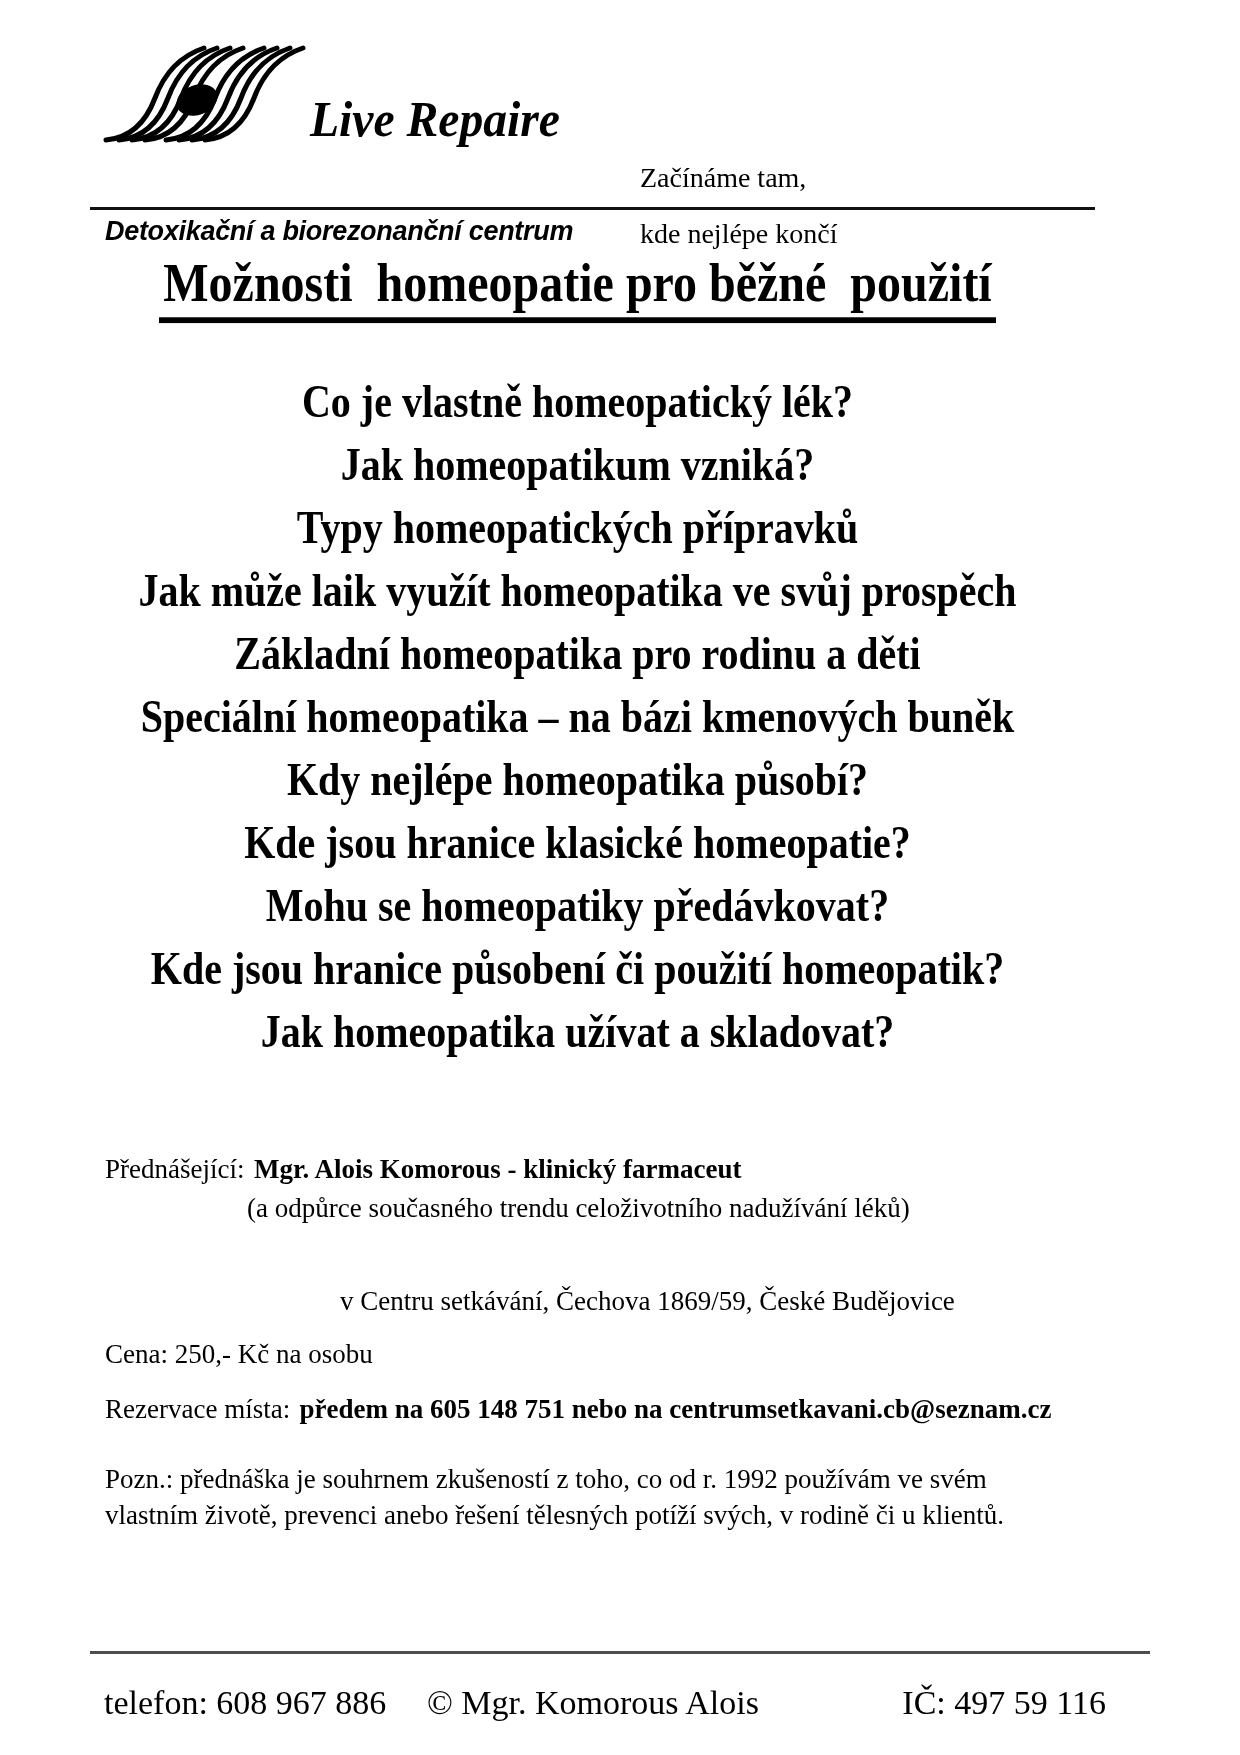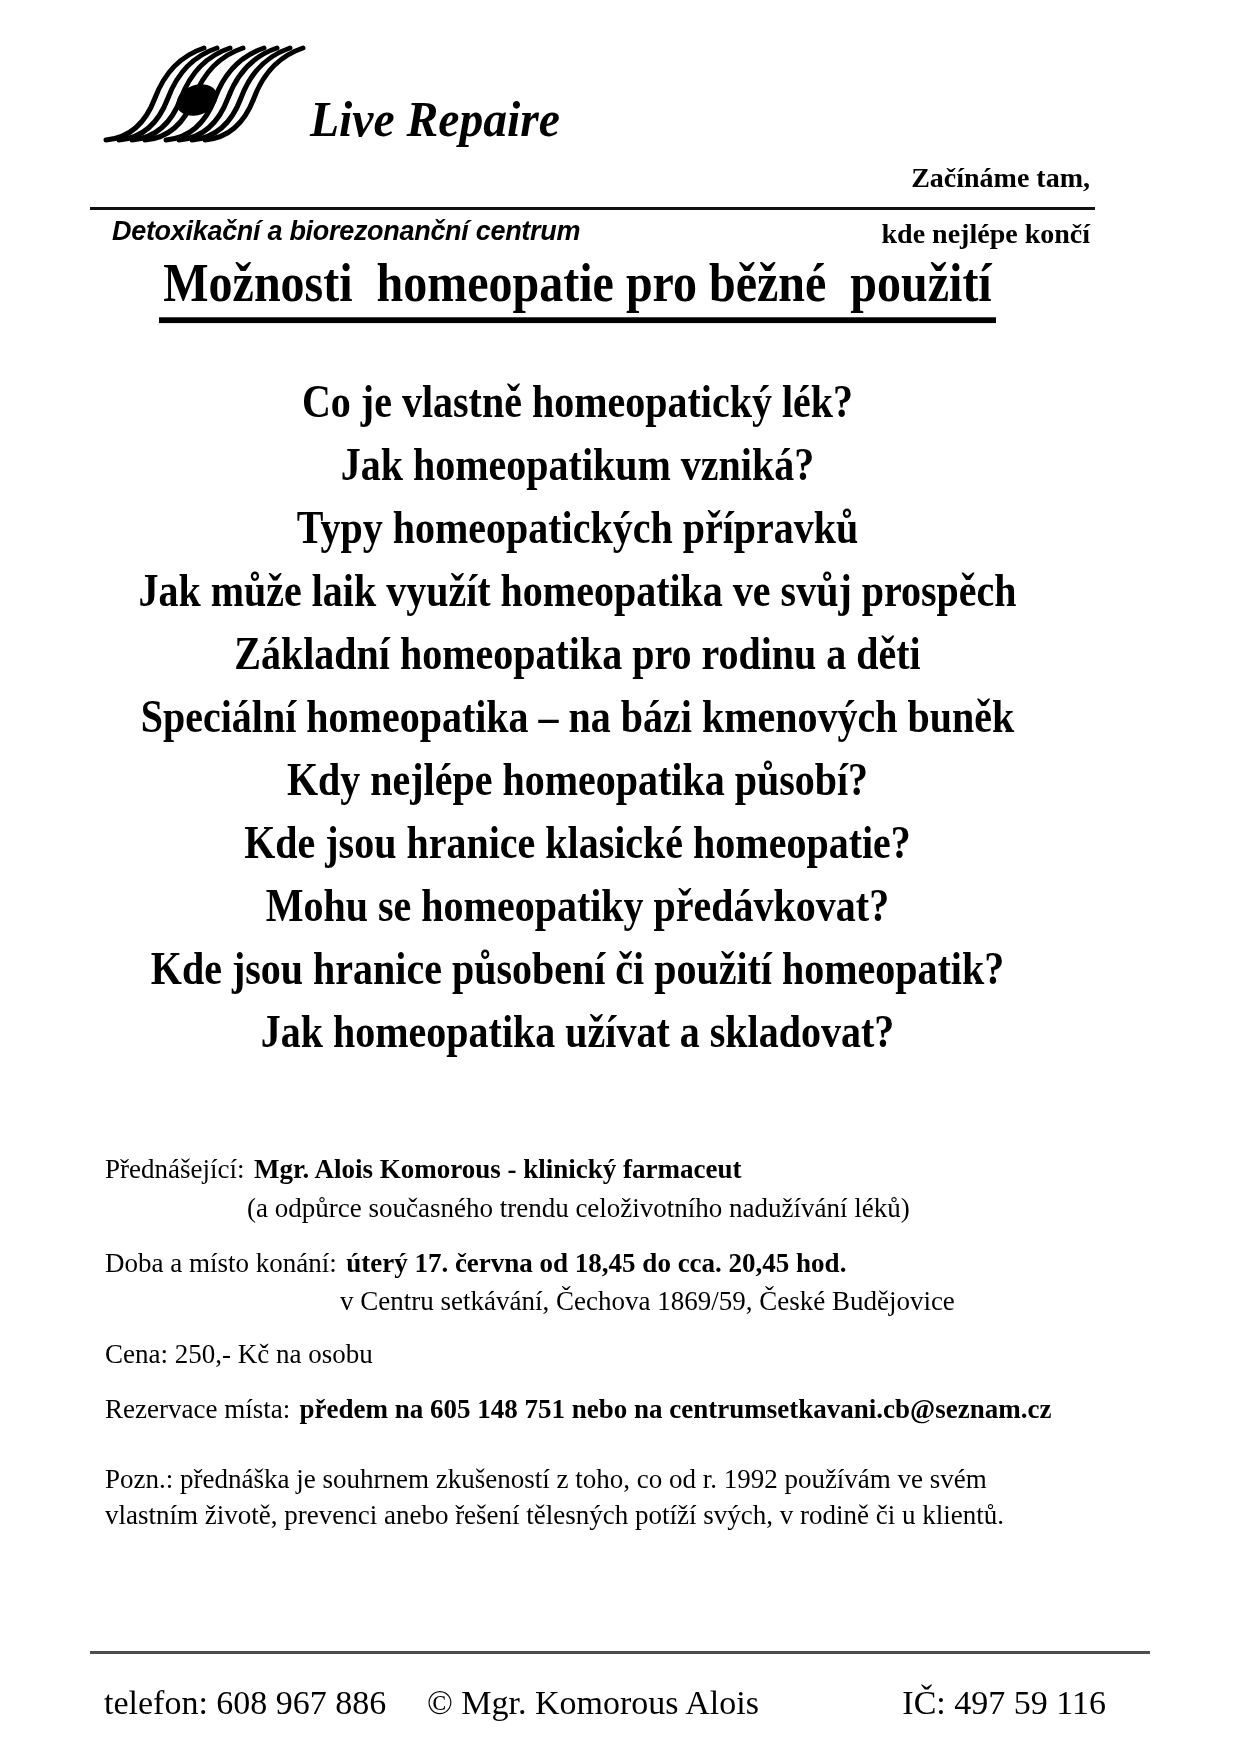--- a/index.html
+++ b/index.html
@@ -2,25 +2,25 @@
 <html><head>
 <meta charset="utf-8">
 <style>
   html,body{margin:0;padding:0;background:#ffffff;}
   .page{position:relative;width:1183px;height:1755px;background:#ffffff;overflow:hidden;
         font-family:"Liberation Serif","DejaVu Serif",serif;color:#000;}
   .abs{position:absolute;}
 
   
   .logo{left:100px;top:40px;}
-  .tagline{left:640px;width:450px;text-align:right;font-size:28px;line-height:32px;font-weight:bold;}
+  .tagline{left:640px;width:450px;text-align:left;font-size:28px;line-height:32px;}
   .tagline1{top:162px;}
   .tagline2{top:218px;}
   .header-rule{left:90px;top:207px;width:1005px;height:3px;background:#111;}
-  .subtitle{left:112px;top:216px;font-family:"Liberation Sans","DejaVu Sans",sans-serif;
+  .subtitle{left:105px;top:216px;font-family:"Liberation Sans","DejaVu Sans",sans-serif;
             font-weight:700;font-style:italic;font-size:27px;letter-spacing:-0.3px;}
 
   
   .title-wrap{left:90px;top:250px;width:975px;text-align:center;
               transform:scaleY(1.16);transform-origin:50% 0;}
   .title-text{display:inline-block;font-weight:700;font-size:48px;white-space:pre;
               border-bottom:5px solid #000;padding:0 4px 3px 4px;}
 
   
   .topics{left:90px;top:370px;width:975px;transform:scaleY(1.167);transform-origin:50% 0;}
@@ -90,23 +90,20 @@
     <div class="topic-line">Mohu se homeopatiky předávkovat?</div>
     <div class="topic-line">Kde jsou hranice působení či použití homeopatik?</div>
     <div class="topic-line">Jak homeopatika užívat a skladovat?</div>
   </div>
 
   <div class="abs dline l-lecturer">
     <span>Přednášející:</span><span class="b">Mgr. Alois Komorous - klinický farmaceut</span>
   </div>
   <div class="abs dline l-lecturer-note">(a odpůrce současného trendu celoživotního nadužívání léků)</div>
 
-  <div class="abs dline l-time">
-    <span>Doba a místo konání:</span><span class="b">úterý 17. června od 18,45 do cca. 20,45 hod.</span>
-  </div>
   <div class="abs dline l-place">v Centru setkávání, Čechova 1869/59, České Budějovice</div>
 
   <div class="abs dline l-price">Cena: 250,- Kč na osobu</div>
 
   <div class="abs dline l-reservation">
     <span>Rezervace místa:</span><span class="b">předem na 605 148 751 nebo na centrumsetkavani.cb@seznam.cz</span>
   </div>
 
   <div class="abs dline l-note1">Pozn.: přednáška je souhrnem zkušeností z toho, co od r. 1992 používám ve svém</div>
   <div class="abs dline l-note2">vlastním životě, prevenci anebo řešení tělesných potíží svých, v rodině či u klientů.</div>

